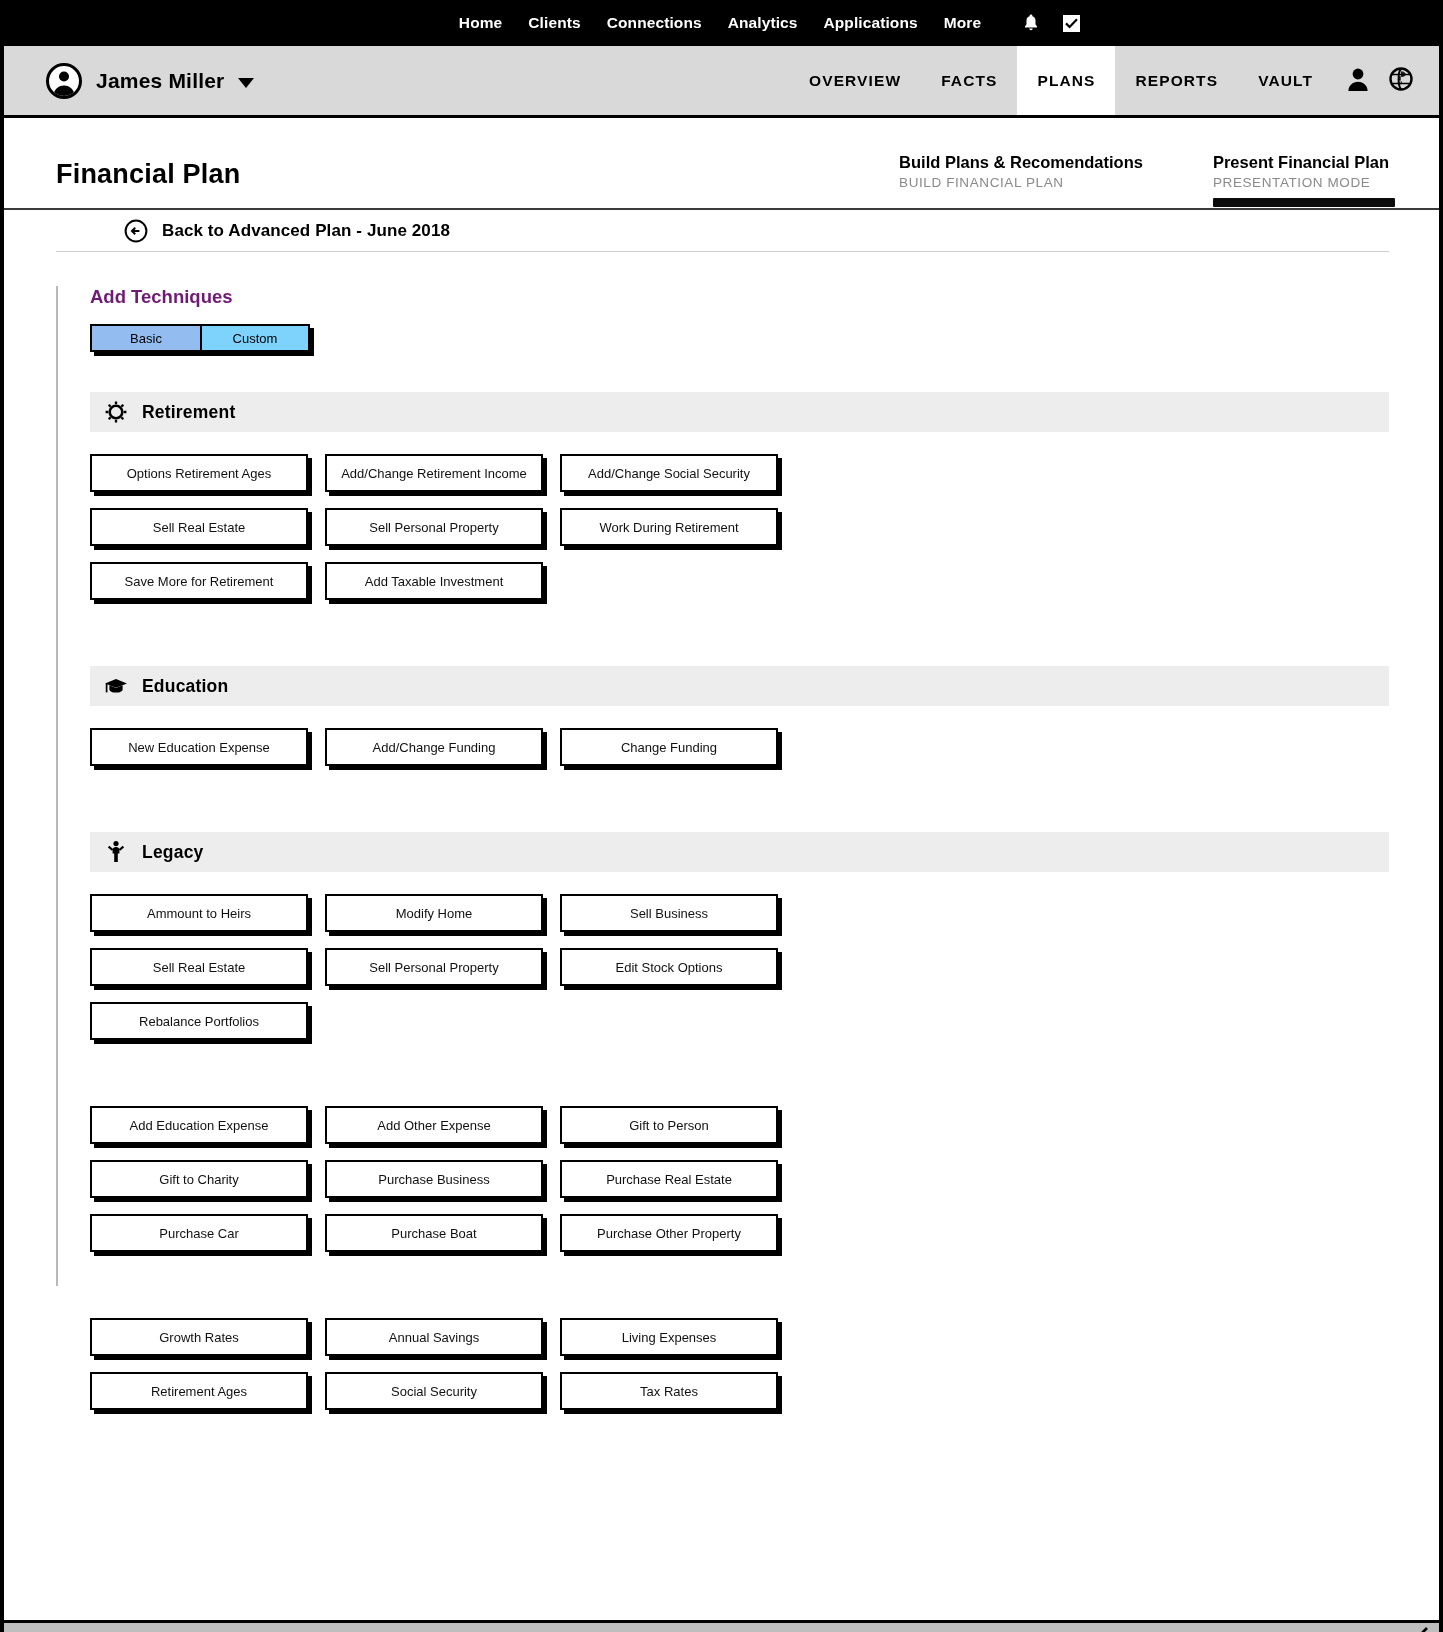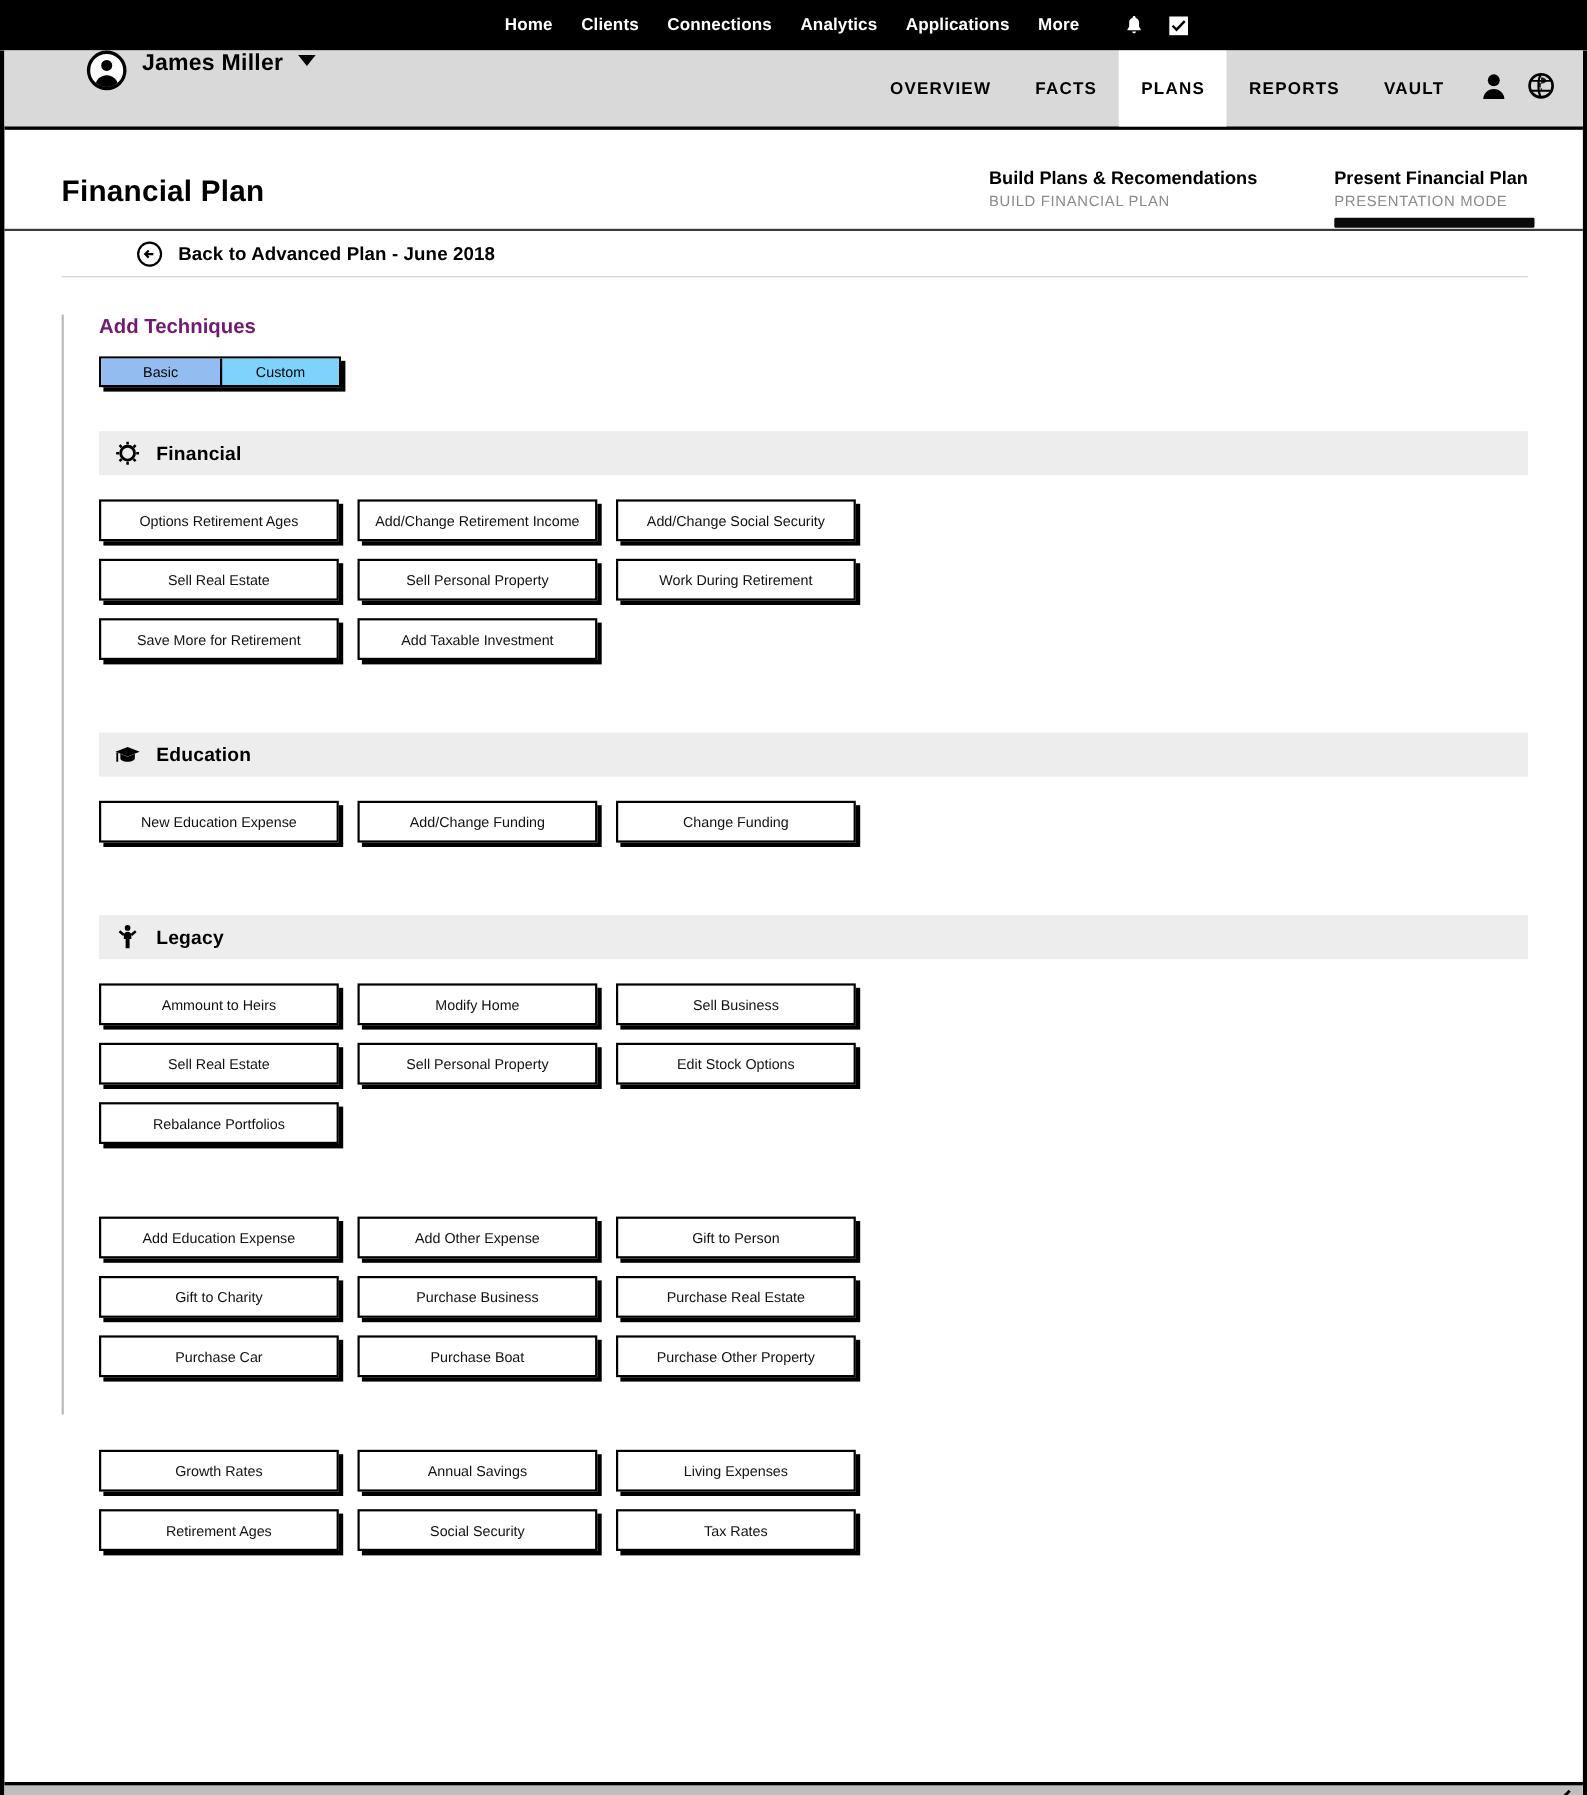--- a/index.html
+++ b/index.html
@@ -59,23 +59,23 @@
     height: 72px;
     background: #d9d9d9;
     border-bottom: 3px solid #000;
     display: flex;
     align-items: stretch;
     justify-content: space-between;
     position: relative;
   }
   .client-left {
     display: flex;
+    align-items: center;
     gap: 14px;
-    padding-left: 59px;
-    margin-left: 16px;
+    padding-left: 42px;
   }
   .avatar-circle {
     width: 36px; height: 36px;
     border: 3px solid #000;
     border-radius: 50%;
     display: flex; align-items: flex-end; justify-content: center;
     overflow: hidden;
     background: #fff;
     flex: none;
   }
@@ -398,21 +398,21 @@
       <div class="section">
         <div class="section-head">
           <span>
             <svg class="sec-icon" viewBox="0 0 24 24">
               <circle cx="12" cy="12" r="6.3" fill="none" stroke="#000" stroke-width="2.6"></circle>
               <g stroke="#000" stroke-width="2.3">
                 <path d="M12 1.6v2.6M12 19.8v2.6M1.6 12h2.6M19.8 12h2.6M4.7 4.7l1.9 1.9M17.4 17.4l1.9 1.9M19.3 4.7l-1.9 1.9M6.6 17.4l-1.9 1.9"></path>
               </g>
             </svg>
           </span>
-          <span class="section-head-title">Financial</span>
+          <span class="section-head-title">Retirement</span>
         </div>
         <div class="btn-grid">
           <div class="tech-btn">Options Retirement Ages</div>
           <div class="tech-btn">Add/Change Retirement Income</div>
           <div class="tech-btn">Add/Change Social Security</div>
           <div class="tech-btn">Sell Real Estate</div>
           <div class="tech-btn">Sell Personal Property</div>
           <div class="tech-btn">Work During Retirement</div>
           <div class="tech-btn">Save More for Retirement</div>
           <div class="tech-btn">Add Taxable Investment</div>

